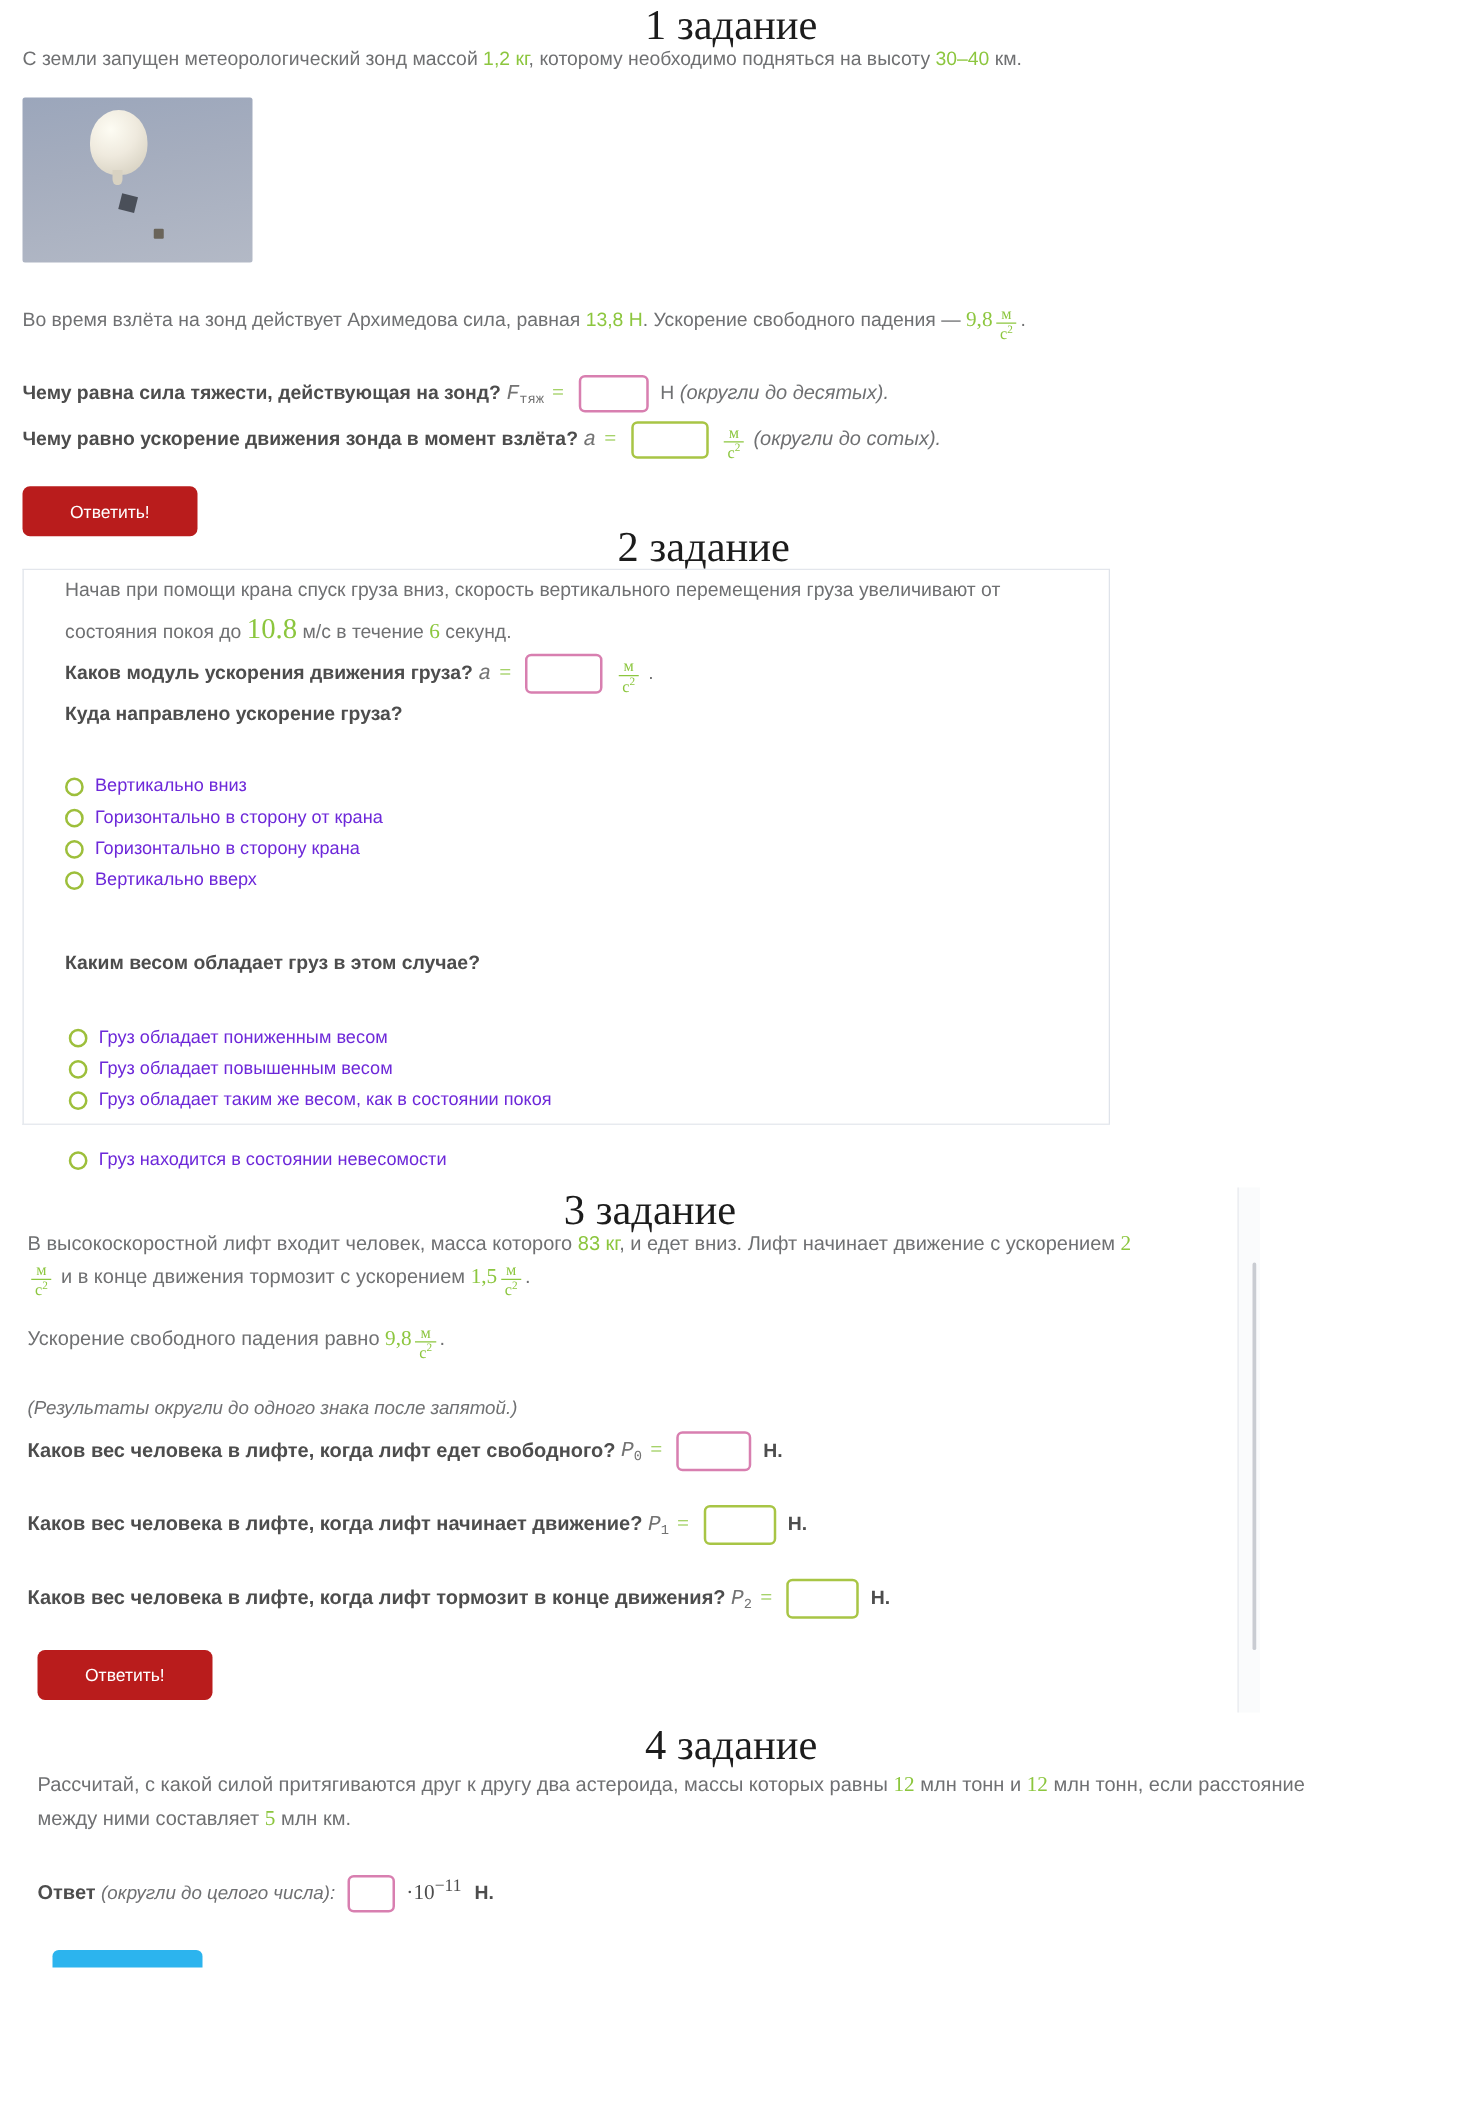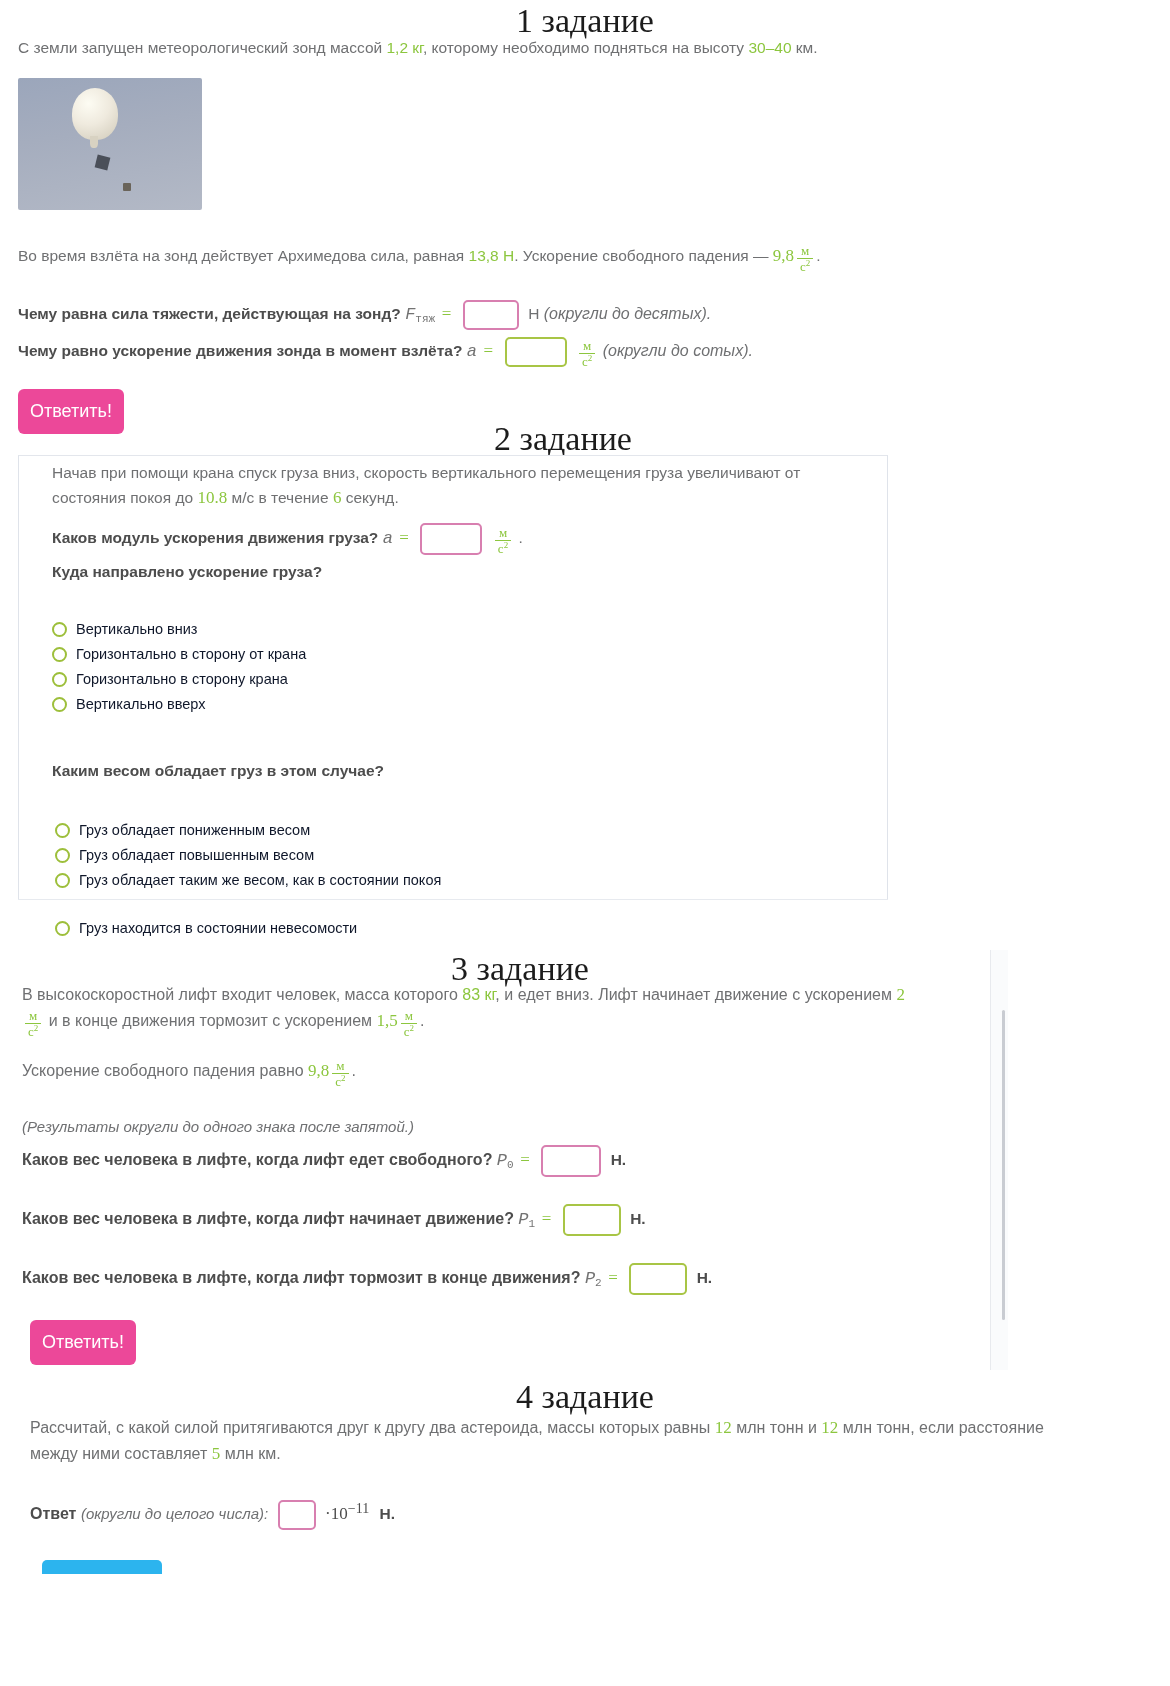--- a/index.html
+++ b/index.html
@@ -66,26 +66,26 @@
     background: #ffffff;
     vertical-align: middle;
     margin: 0 5px;
   }
   .inp.pink { border-color: #d87fb0; width: 56px; }
   .inp.wide { width: 62px; }
   .inp.small { width: 36px; height: 28px; }
 
   .answer-btn {
     display: inline-block;
-    background: #ec4899;
+    background: #b91c1c;
     color: #ffffff;
     border: none;
     border-radius: 6px;
-    font-size: 18px;
-    padding: 12px 12px;
+    font-size: 14px;
+    padding: 12px 38px;
     cursor: pointer;
     font-family: "Liberation Sans", sans-serif;
   }
 
   .photo {
     width: 184px; height: 132px;
     border-radius: 2px;
     background: linear-gradient(170deg,#9ba6bb 0%, #a5adbe 40%, #b3b9c6 100%);
     position: relative;
     overflow: hidden;
@@ -116,21 +116,21 @@
     border: 1px solid #e3e6ec;
     border-left: 1px solid #dfe3ea;
     border-right: 1px solid #dfe3ea;
   }
   .radio-row { display:flex; align-items:center; margin: 9px 0; }
   .radio {
     width: 15px; height: 15px; border-radius: 50%;
     border: 2px solid #9dbf3b; background: #fff;
     flex: 0 0 auto; margin-right: 9px;
   }
-  .radio-label { font-size: 14.5px; color: #0f172a; }
+  .radio-label { font-size: 14.5px; color: #6d28d9; }
 
   .vscroll {
     position: absolute;
     width: 3px;
     background: #c9ccd2;
     border-radius: 2px;
   }
   .vtrack {
     position:absolute;
     width: 13px;
@@ -181,21 +181,21 @@
 
   <button class="answer-btn" style="position:absolute;left:18px;top:389px;">Ответить!</button>
 </div>
 
 <div>
   <h1 class="task-heading" style="position:absolute;left:0;top:420px;width:1126px;">2 задание</h1>
 
   <div class="panel2" style="left:18px;top:455px;width:870px;height:445px;"></div>
 
   <div class="body-text" style="position:absolute;left:52px;top:461px;width:760px;">
-    <span>Начав при помощи крана спуск груза вниз, скорость вертикального перемещения груза увеличивают от состояния покоя до </span><span class="val" style="font-family:'Liberation Serif',serif;font-size:17px;margin-top:31px;">10.8</span><span> м/с  в течение </span><span class="val" style="font-family:'Liberation Serif',serif;font-size:17px;">6</span><span> секунд.</span>
+    <span>Начав при помощи крана спуск груза вниз, скорость вертикального перемещения груза увеличивают от состояния покоя до </span><span class="val" style="font-family:'Liberation Serif',serif;font-size:23px;margin-top:31px;">10.8</span><span> м/с  в течение </span><span class="val" style="font-family:'Liberation Serif',serif;font-size:17px;">6</span><span> секунд.</span>
   </div>
 
   <div style="position:absolute;left:52px;top:523px;">
     <span class="q-label">Каков модуль ускорения движения груза?</span>
     <span class="mathvar">a</span>
     <span class="eq">=</span>
     <span class="inp pink" style="width:62px;height:32px;"></span>
     <span class="frac"><span class="num">м</span><span class="den"><span>с</span><sup>2</sup></span></span>
     <span class="body-text">.</span>
   </div>

